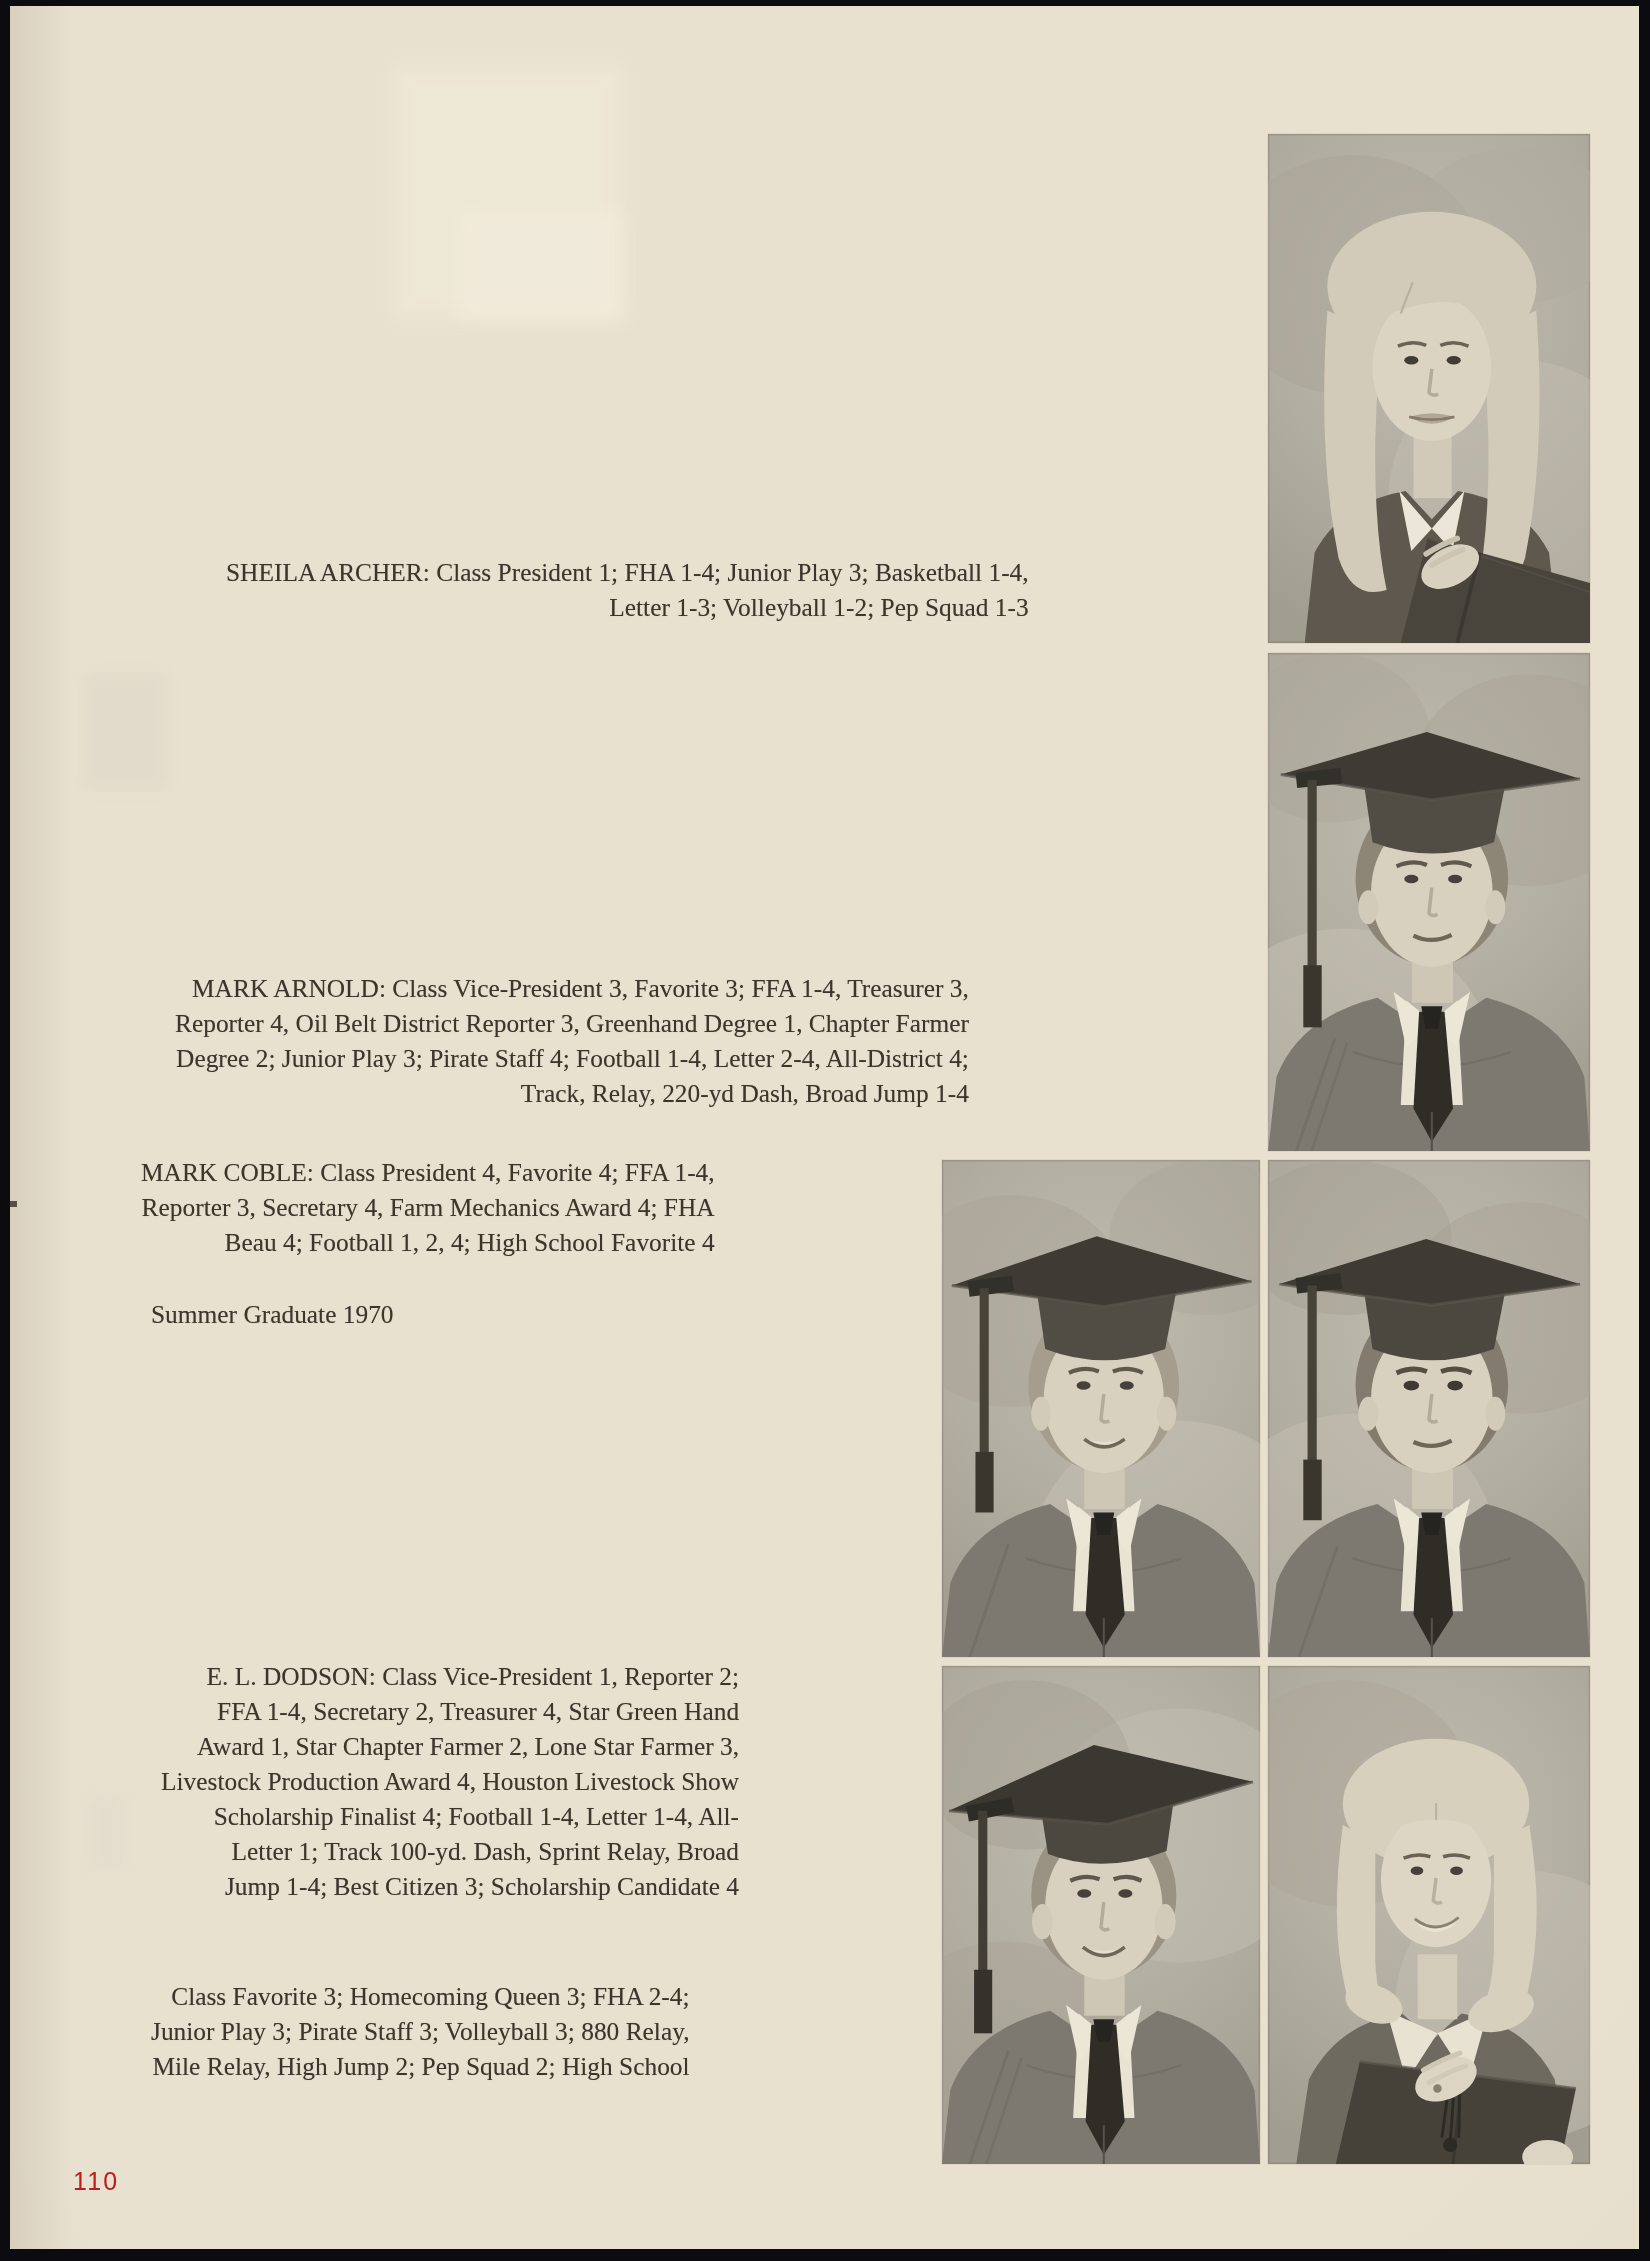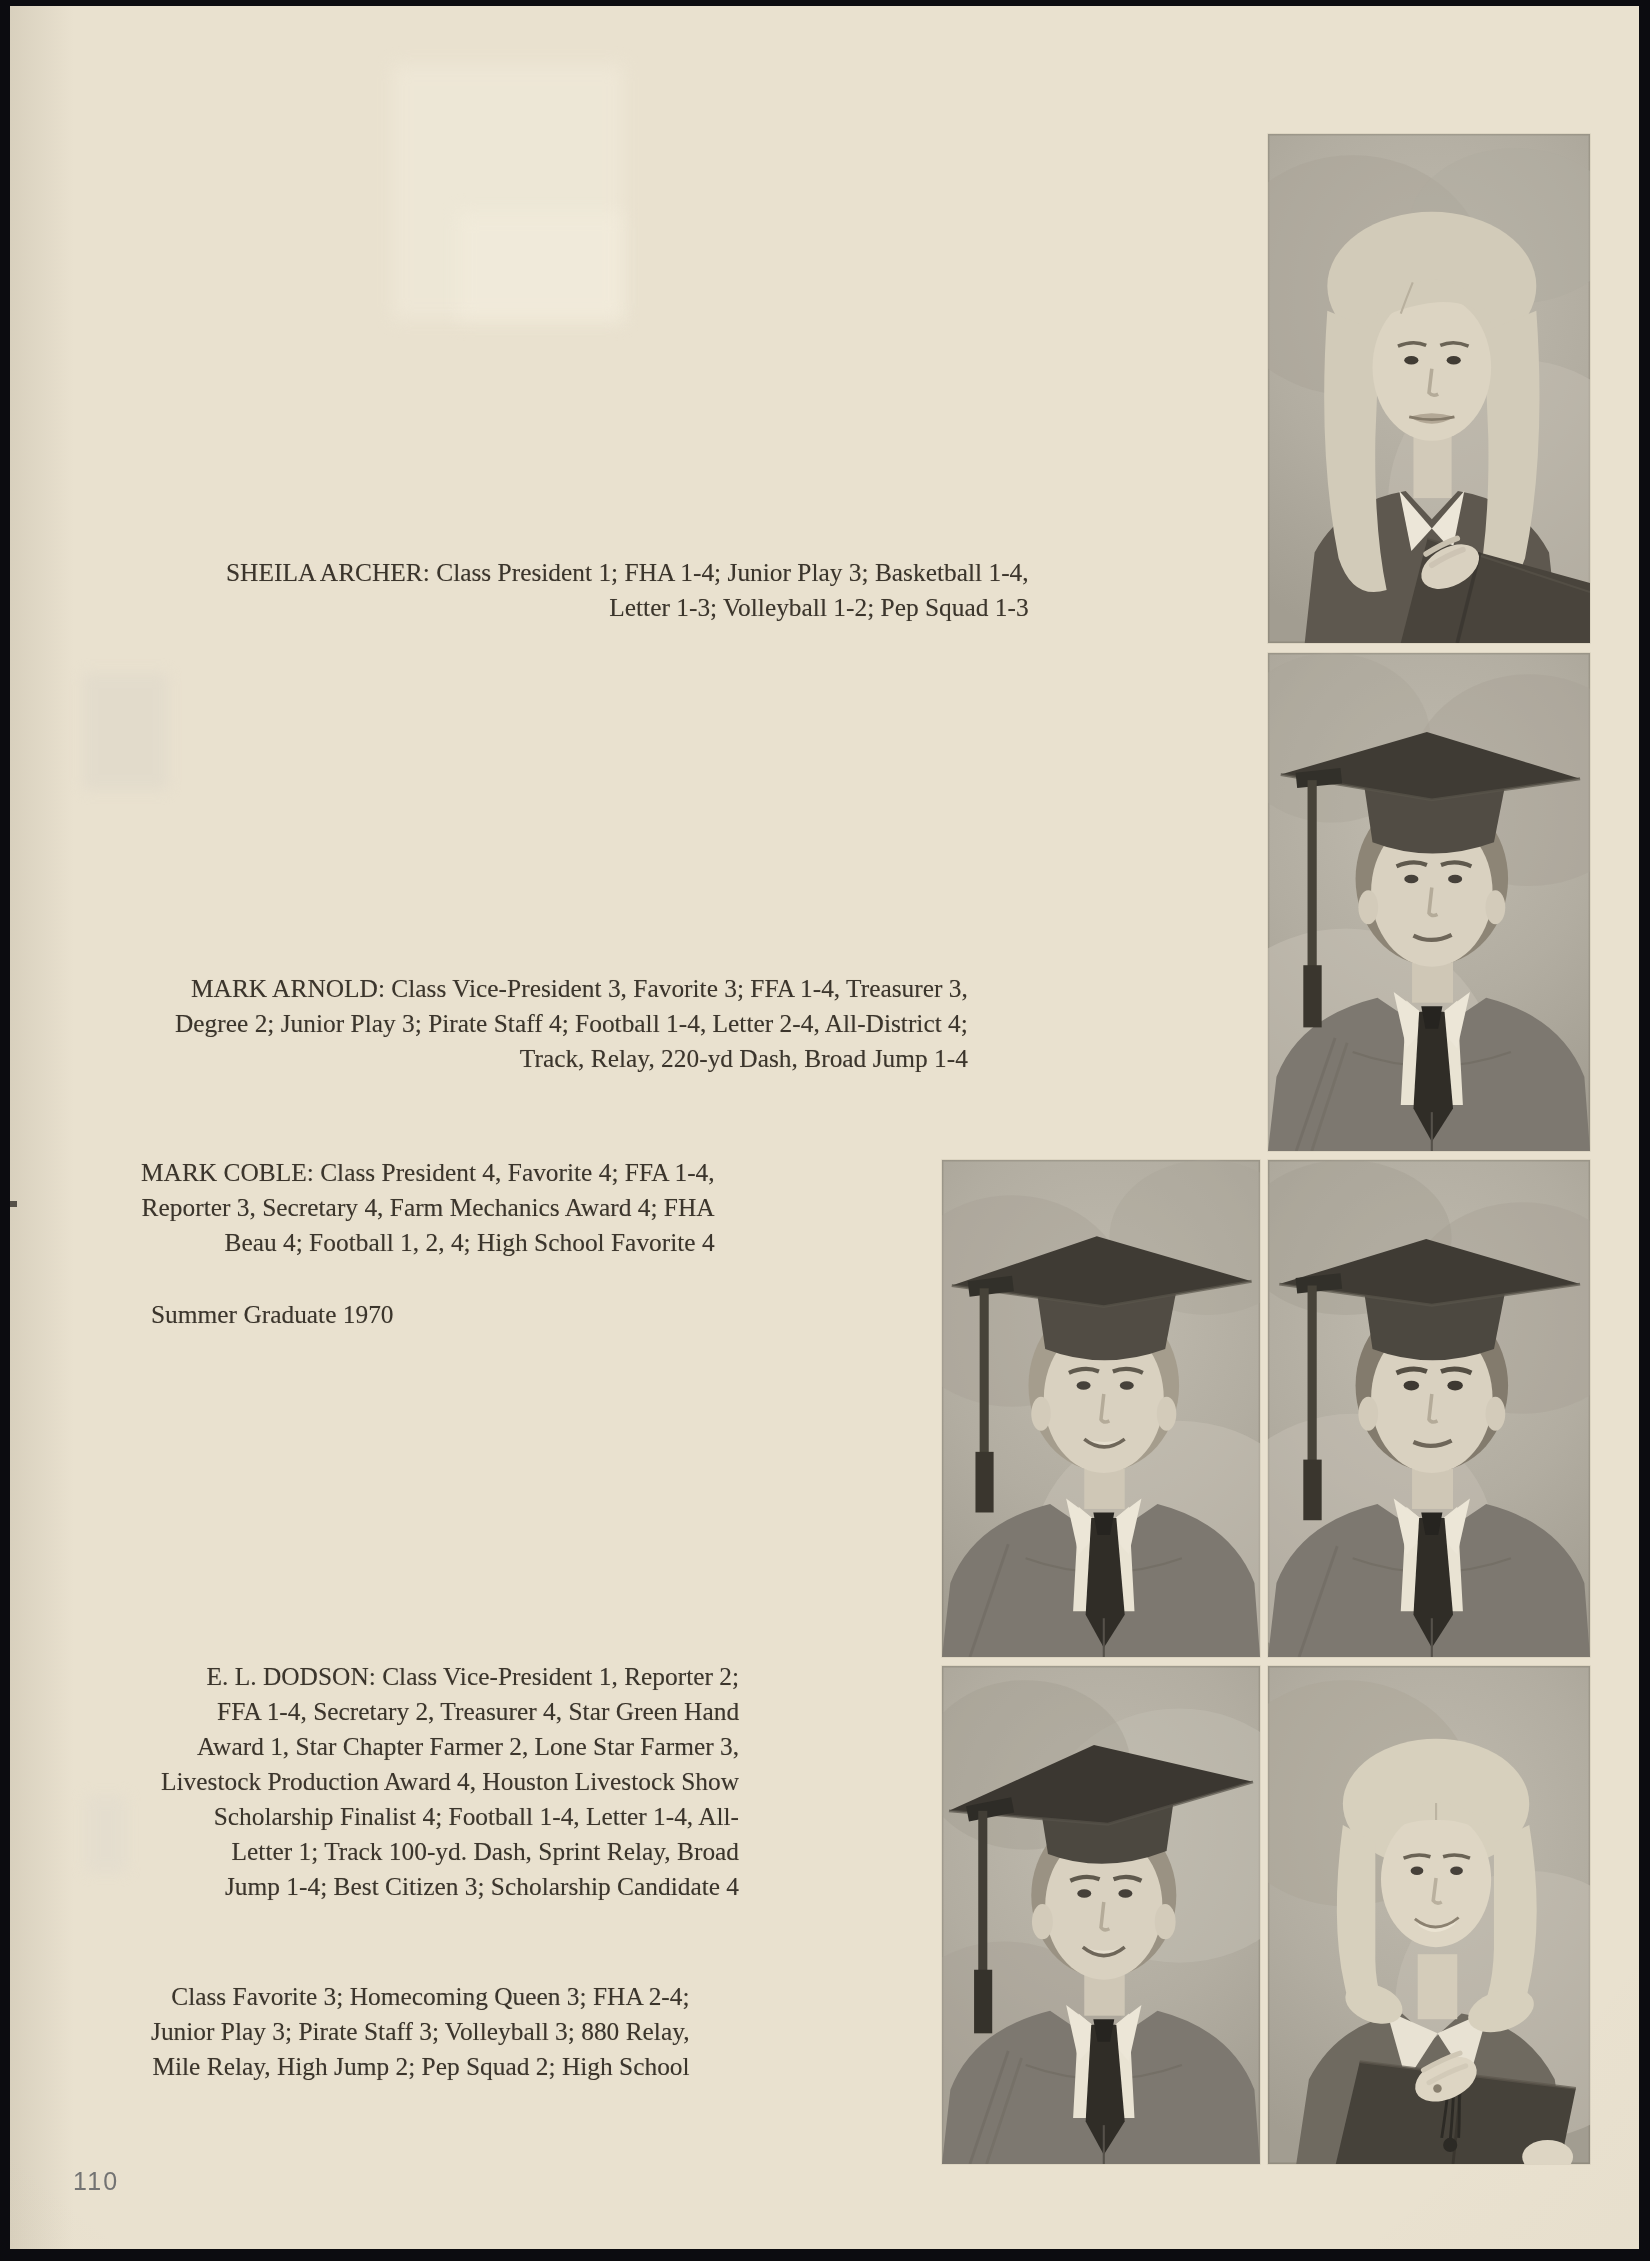--- a/index.html
+++ b/index.html
@@ -20,21 +20,21 @@
   .artifact{position:absolute;z-index:2;}
   .entry{position:absolute;z-index:10;color:#3b352c;}
   .entry .line{font-size:25.4px;line-height:35px;white-space:nowrap;
     text-shadow:0 0 0.7px rgba(59,53,44,.35);text-align:right;}
   .photo{position:absolute;z-index:8;overflow:hidden;
     background:radial-gradient(95% 70% at 50% 32%, #c0bbaf 0%, #b2ada1 55%, #a29d91 100%);
     box-shadow:inset 0 0 0 1.4px rgba(70,64,52,.18), 0 0 0 0.7px rgba(120,112,95,.15);}
   .photo svg{position:absolute;inset:0;width:100%;height:100%;display:block;}
   .page-number{position:absolute;left:73px;top:2167px;z-index:10;
     font-family:"Liberation Sans","DejaVu Sans",sans-serif;
-    font-size:25px;letter-spacing:2.1px;color:#737373;}
+    font-size:25px;letter-spacing:2.1px;color:#b91c1c;}
 </style>
 </head>
 <body>
 
 <div>
 
   <div class="artifact" style="left:393px;top:65px;width:230px;height:254px;background:#f2ecdc;opacity:.55;filter:blur(8.5px);"></div>
   <div class="artifact" style="left:458px;top:212px;width:165px;height:110px;background:#f4eede;opacity:.5;filter:blur(8.5px);"></div>
   <div class="artifact" style="left:83px;top:673px;width:85px;height:117px;background:#dcd6c9;opacity:.5;filter:blur(7px);"></div>
   <div class="artifact" style="left:85px;top:1795px;width:42px;height:78px;background:#ded9cd;opacity:.4;filter:blur(7px);"></div>
@@ -42,20 +42,21 @@
   <div class="gutter"></div>
   <div class="vignette"></div>
 
   <section class="entry" style="left:226px;top:555px;">
     <div class="line">SHEILA ARCHER: Class President 1; FHA 1-4; Junior Play 3; Basketball 1-4,</div>
     <div class="line">Letter 1-3; Volleyball 1-2; Pep Squad 1-3</div>
   </section>
 
   <section class="entry" style="left:175px;top:971px;">
     <div class="line">MARK ARNOLD: Class Vice-President 3, Favorite 3; FFA 1-4, Treasurer 3,</div>
+    <div class="line">Reporter 4, Oil Belt District Reporter 3, Greenhand Degree 1, Chapter Farmer</div>
     <div class="line">Degree 2; Junior Play 3; Pirate Staff 4; Football 1-4, Letter 2-4, All-District 4;</div>
     <div class="line">Track, Relay, 220-yd Dash, Broad Jump 1-4</div>
   </section>
 
   <section class="entry" style="left:141px;top:1155px;">
     <div class="line">MARK COBLE: Class President 4, Favorite 4; FFA 1-4,</div>
     <div class="line">Reporter 3, Secretary 4, Farm Mechanics Award 4; FHA</div>
     <div class="line">Beau 4; Football 1, 2, 4; High School Favorite 4</div>
   </section>
 

